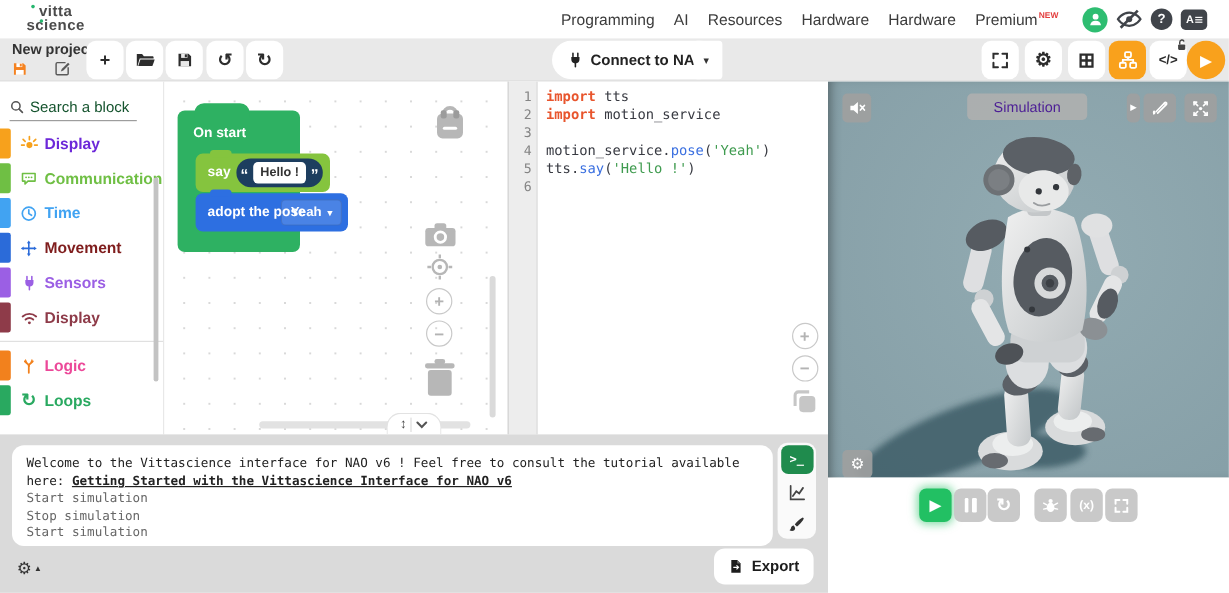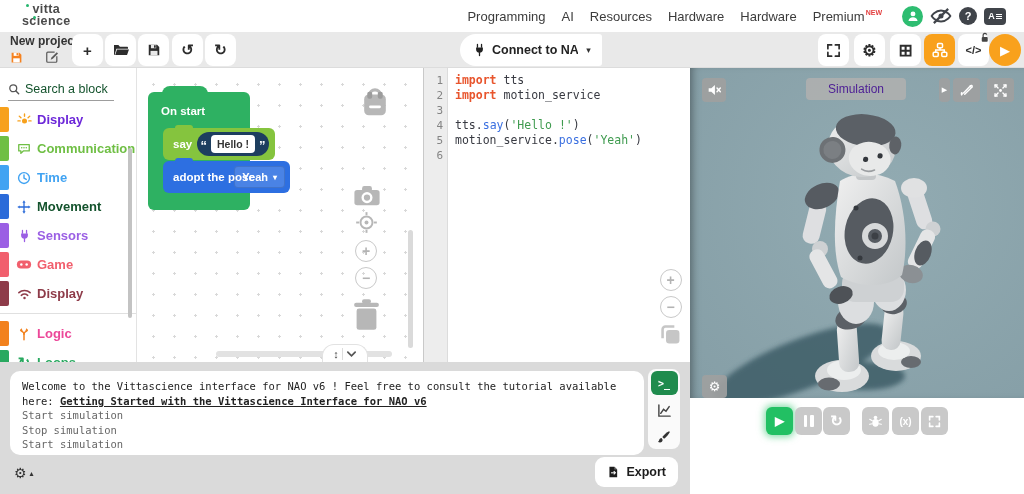--- a/index.html
+++ b/index.html
@@ -291,43 +291,32 @@
         <span class="cat-icon" style="color:#2b6bd9">
           <svg width="14" height="14" viewBox="0 0 16 16" stroke="currentColor" fill="currentColor" stroke-width="1.5" stroke-linecap="round">
             <line x1="8" y1="3" x2="8" y2="13"></line>
             <line x1="3" y1="8" x2="13" y2="8"></line>
             <path d="M8 .4L6.2 3.1h3.6z" stroke="none"></path>
             <path d="M8 15.6l-1.8-2.7h3.6z" stroke="none"></path>
             <path d="M.4 8l2.7-1.8v3.6z" stroke="none"></path>
             <path d="M15.6 8l-2.7-1.8v3.6z" stroke="none"></path>
           </svg>
         </span>
-        <span class="cat-label" style="color:#14532d">Movement</span>
+        <span class="cat-label" style="color:#7f1d1d">Movement</span>
       </div>
       <div class="cat">
         <span class="cat-bar" style="background:#9b5fe4"></span>
         <span class="cat-icon" style="color:#9b5fe4">
           <svg width="13" height="14" viewBox="0 0 16 16" stroke="currentColor" stroke-width="1.6" stroke-linecap="round" fill="none">
             <path d="M5.5 1.2v3.3M10.5 1.2v3.3"></path>
             <path d="M3.8 4.8h8.4v2.4a4.2 4.2 0 0 1-8.4 0z" fill="currentColor" stroke="none"></path>
             <path d="M8 11.4v3.4"></path>
           </svg>
         </span>
         <span class="cat-label" style="color:#9b5fe4">Sensors</span>
-      </div>
-      <div class="cat">
-        <span class="cat-bar" style="background:#f15f6d"></span>
-        <span class="cat-icon" style="color:#f15f6d">
-          <svg width="16" height="11" viewBox="0 0 18 12" fill="currentColor">
-            <rect x="1" y="1.5" width="16" height="9" rx="4.5"></rect>
-            <circle cx="6" cy="6" r="1.4" fill="#fff"></circle>
-            <circle cx="12" cy="6" r="1.4" fill="#fff"></circle>
-          </svg>
-        </span>
-        <span class="cat-label" style="color:#f15f6d">Game</span>
       </div>
       <div class="cat">
         <span class="cat-bar" style="background:#8e3b49"></span>
         <span class="cat-icon" style="color:#8e3b49">
           <svg width="15" height="12" viewBox="0 0 16 12" fill="none" stroke="currentColor" stroke-width="1.7" stroke-linecap="round">
             <path d="M2 4.6a9 9 0 0 1 12 0"></path>
             <path d="M4.6 7.4a5.4 5.4 0 0 1 6.8 0"></path>
             <circle cx="8" cy="10.3" r="1.3" fill="currentColor" stroke="none"></circle>
           </svg>
         </span>
@@ -428,22 +417,22 @@
       <div>2</div>
       <div>3</div>
       <div>4</div>
       <div>5</div>
       <div>6</div>
     </div>
   <div class="codearea" id="code-area">
       <div class="code-line"><span class="tk-kw">import</span><span class="tk-pl"> tts</span></div>
       <div class="code-line"><span class="tk-kw">import</span><span class="tk-pl"> motion_service</span></div>
       <div class="code-line">&nbsp;</div>
+      <div class="code-line"><span class="tk-pl">motion_service.</span><span class="tk-fn">pose</span><span class="tk-pl">(</span><span class="tk-st">'Yeah'</span><span class="tk-pl">)</span></div>
       <div class="code-line"><span class="tk-pl">tts.</span><span class="tk-fn">say</span><span class="tk-pl">(</span><span class="tk-st">'Hello !'</span><span class="tk-pl">)</span></div>
-      <div class="code-line"><span class="tk-pl">motion_service.</span><span class="tk-fn">pose</span><span class="tk-pl">(</span><span class="tk-st">'Yeah'</span><span class="tk-pl">)</span></div>
       <div class="code-line">&nbsp;</div>
     </div>
   <div class="code-ctrls">
     <div class="circle-btn">
         <span>+</span>
       </div>
     <div class="circle-btn">
         <span>−</span>
       </div>
     <svg width="23" height="23" viewBox="0 0 18 18">

